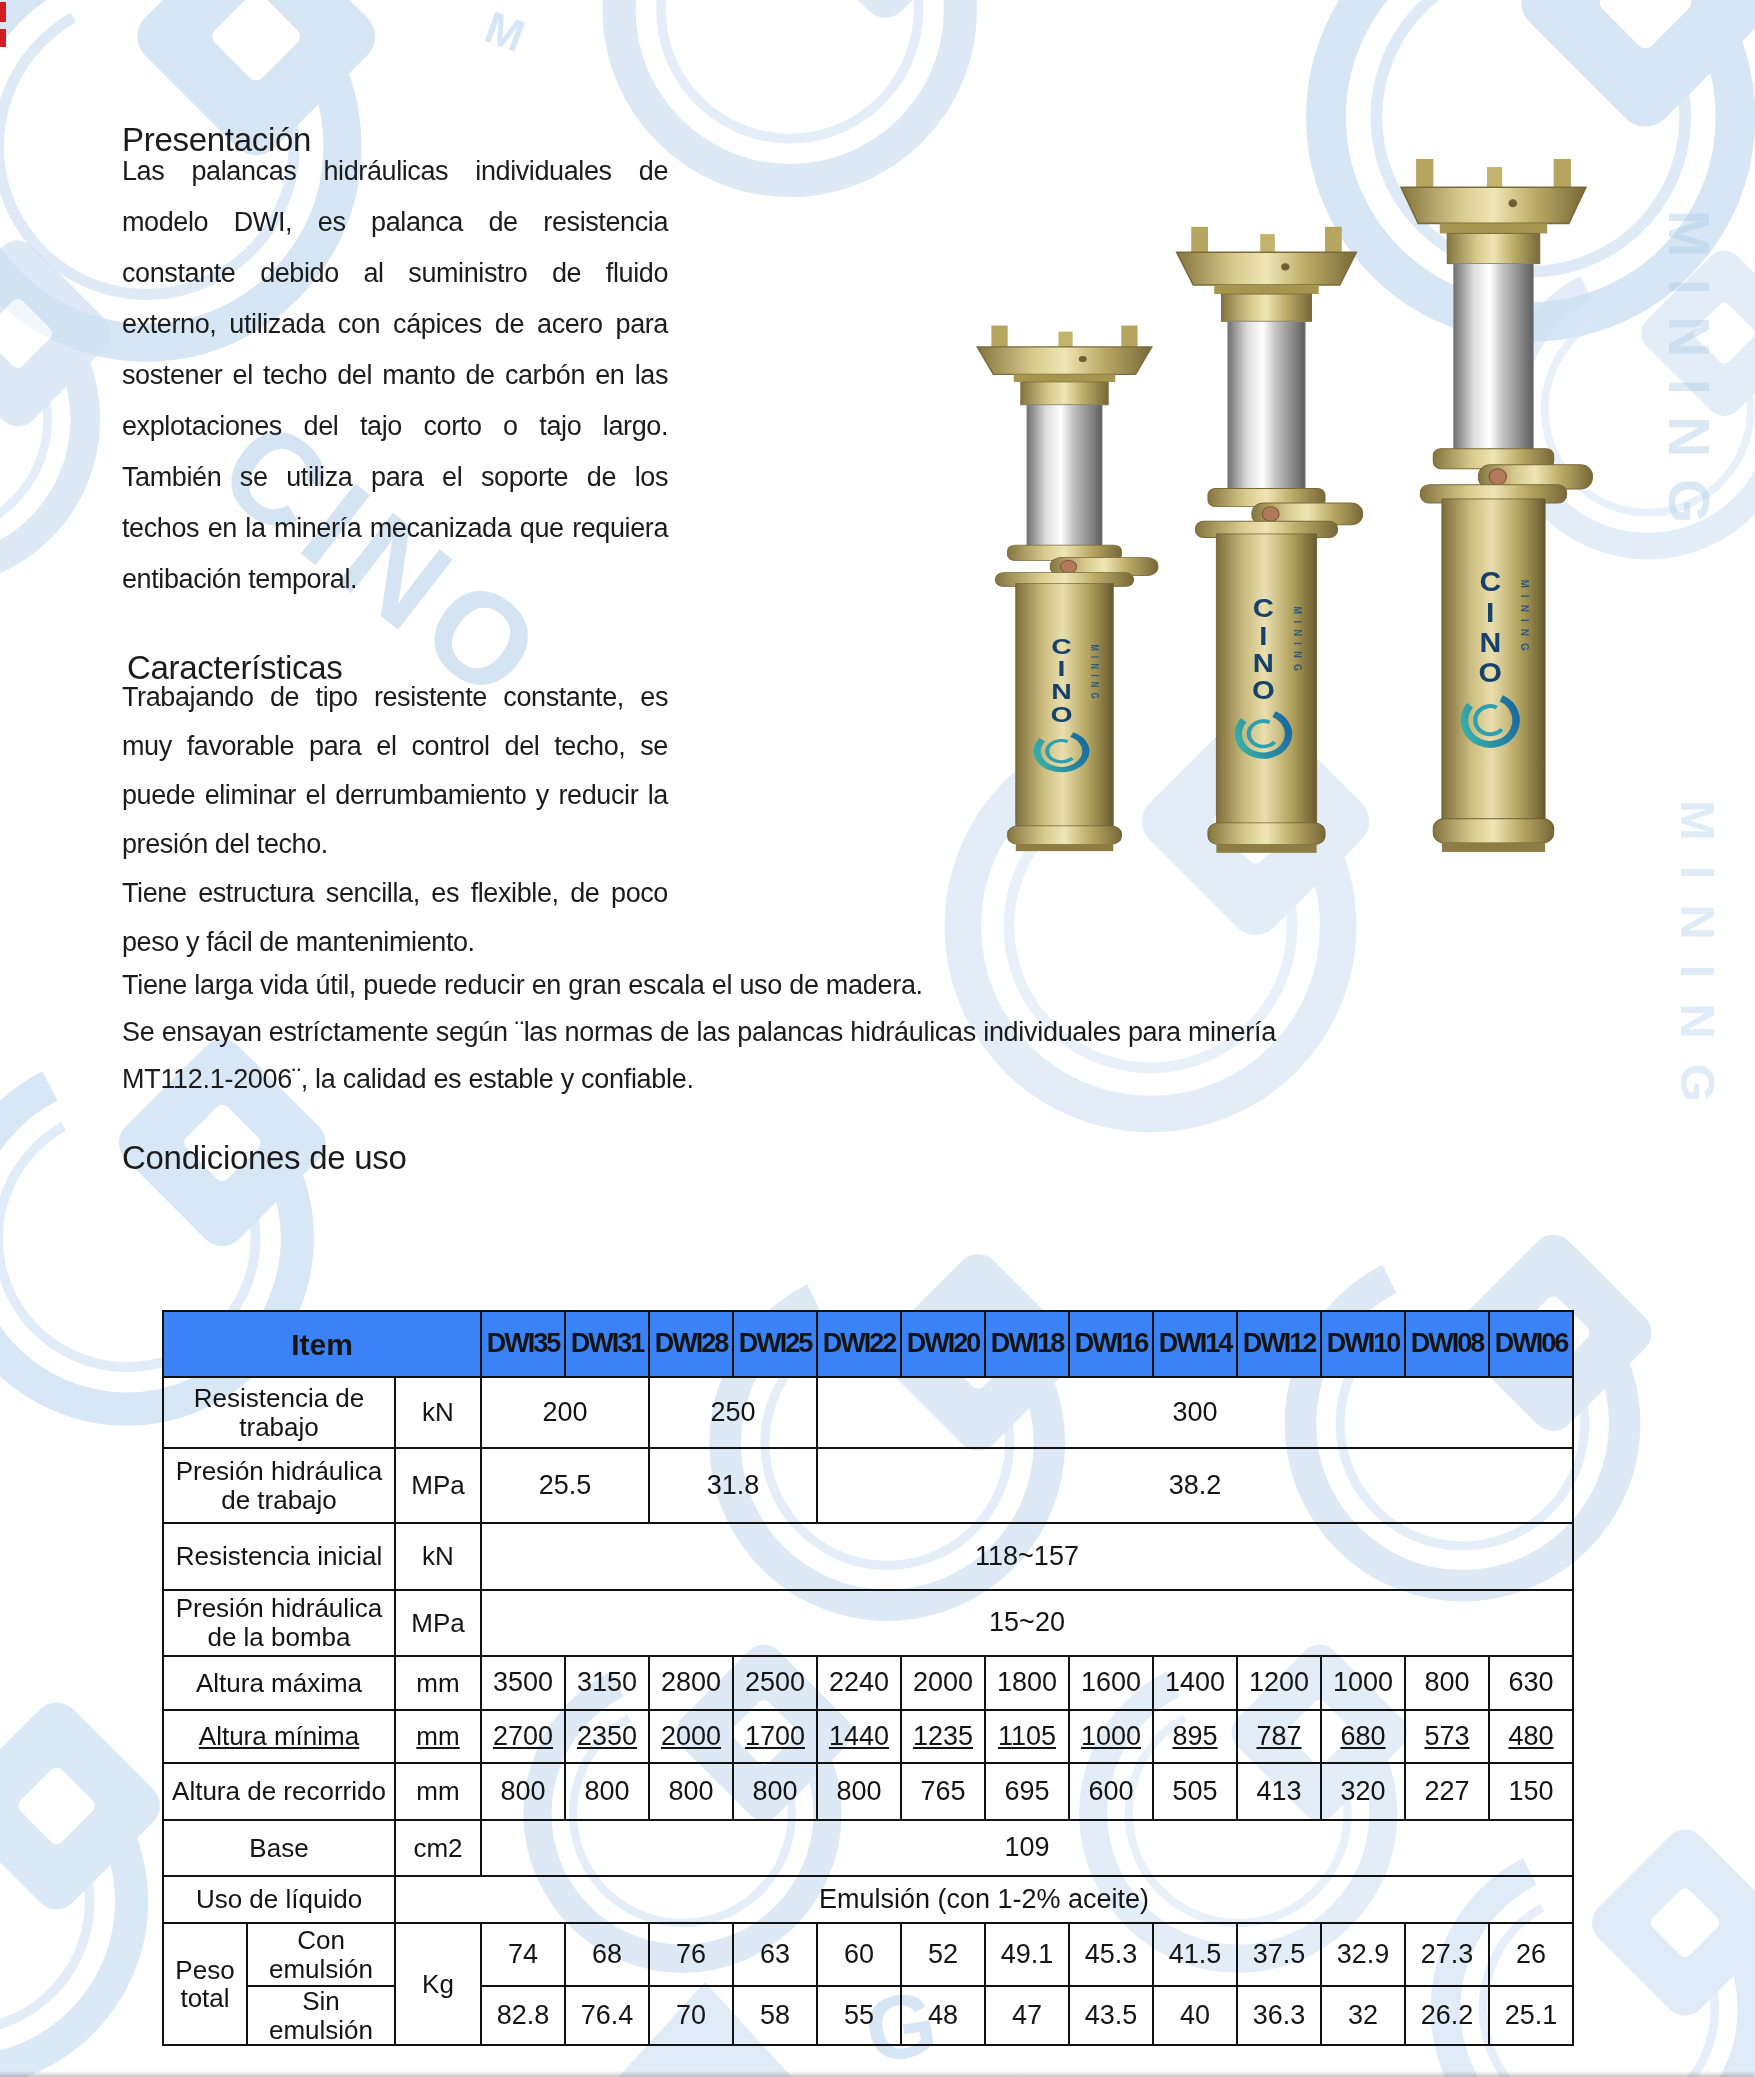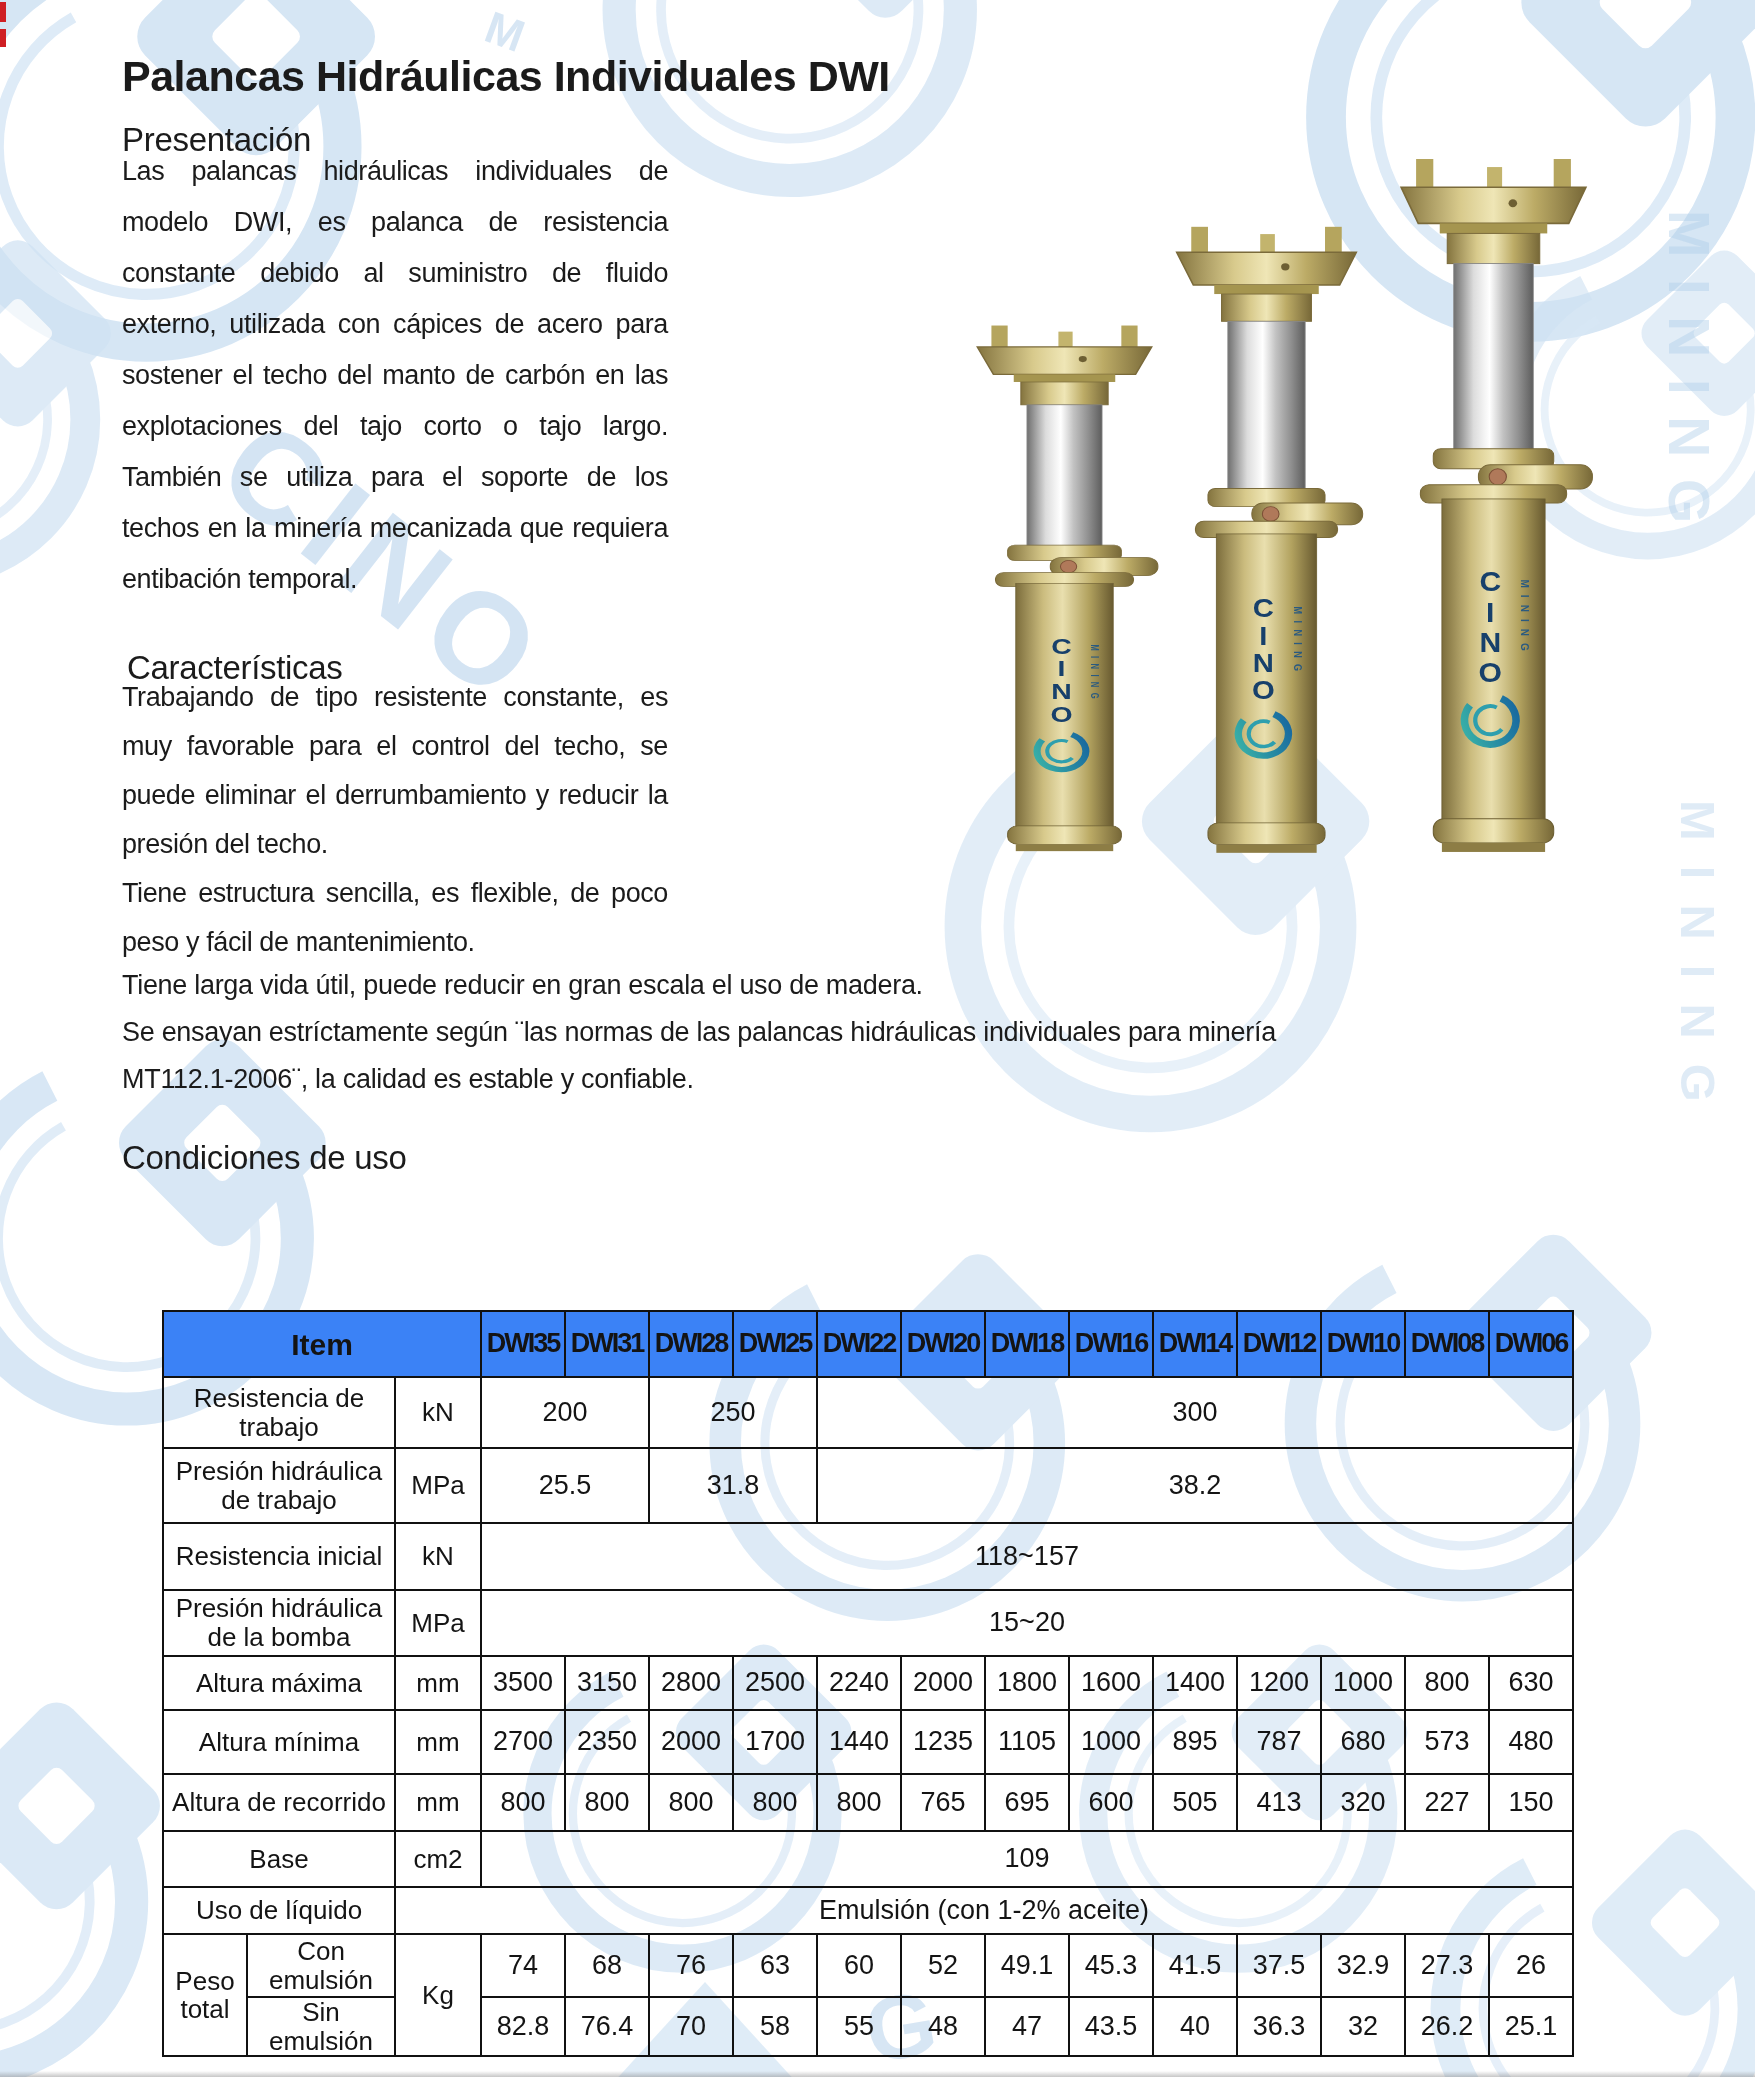--- a/index.html
+++ b/index.html
@@ -48,21 +48,21 @@
   .spec-table th,.spec-table td{border:2px solid #111;text-align:center;vertical-align:middle;
               padding:0 2px;line-height:1.1;overflow:hidden;}
   .spec-table{border:2.9px solid #111;}
   .spec-table th{background:#3b82f6;font-weight:bold;}
   th.item-h{font-size:30px;}
   th.model-h{font-size:27px;letter-spacing:-2px;}
   td.lbl{font-size:26px;}
   td.unit{font-size:26px;}
   td.val{font-size:27px;}
   tr.h68{height:66px;} tr.h73{height:71px;} tr.h70{height:75px;} tr.h69{height:67px;}
-  tr.h55{height:54px;} tr.h54{height:64px;} tr.h58{height:57px;} tr.h57{height:56px;}
+  tr.h55{height:54px;} tr.h54{height:53px;text-decoration:underline;} tr.h58{height:57px;} tr.h57{height:56px;}
   tr.h48{height:47px;} tr.h65{height:63px;}
   .defs-holder{position:absolute;width:0;height:0;overflow:hidden;}
 </style>
 </head>
 <body>
 
 <div class="page">
 
   <svg class="defs-holder" aria-hidden="true">
     <defs>
@@ -149,21 +149,20 @@
   <div class="wm-letter wm-diag">CINO</div>
   <div class="wm-letter wm-vert1">MINING</div>
   <div class="wm-letter wm-vert2">MINING</div>
   <div class="wm-letter wm-g">G</div>
   <div class="wm-letter wm-m">M</div>
   <div class="wm-tri"></div>
 
   <div class="red-mark a"></div>
   <div class="red-mark b"></div>
 
-  <h1 class="title">Palancas Hidráulicas Individuales DWI</h1>
 
   <h2 class="h2 presentacion">Presentación</h2>
   <div class="body-narrow p-presentacion">Las palancas hidráulicas individuales de modelo DWI, es palanca de resistencia constante debido al suministro de fluido externo, utilizada con cápices de acero para sostener el techo del manto de carbón en las explotaciones del tajo corto o tajo largo. También se utiliza para el soporte de los techos en la minería mecanizada que requiera entibación temporal.</div>
 
   <h2 class="h2 caracteristicas">Características</h2>
   <div class="body-narrow p-caracteristicas">
     <p>Trabajando de tipo resistente constante, es muy favorable para el control del techo, se puede eliminar el derrumbamiento y reducir la presión del techo.</p>
     <p>Tiene estructura sencilla, es flexible, de poco peso y fácil de mantenimiento.</p>
   </div>
   <div class="body-wide wide-caracteristicas">

